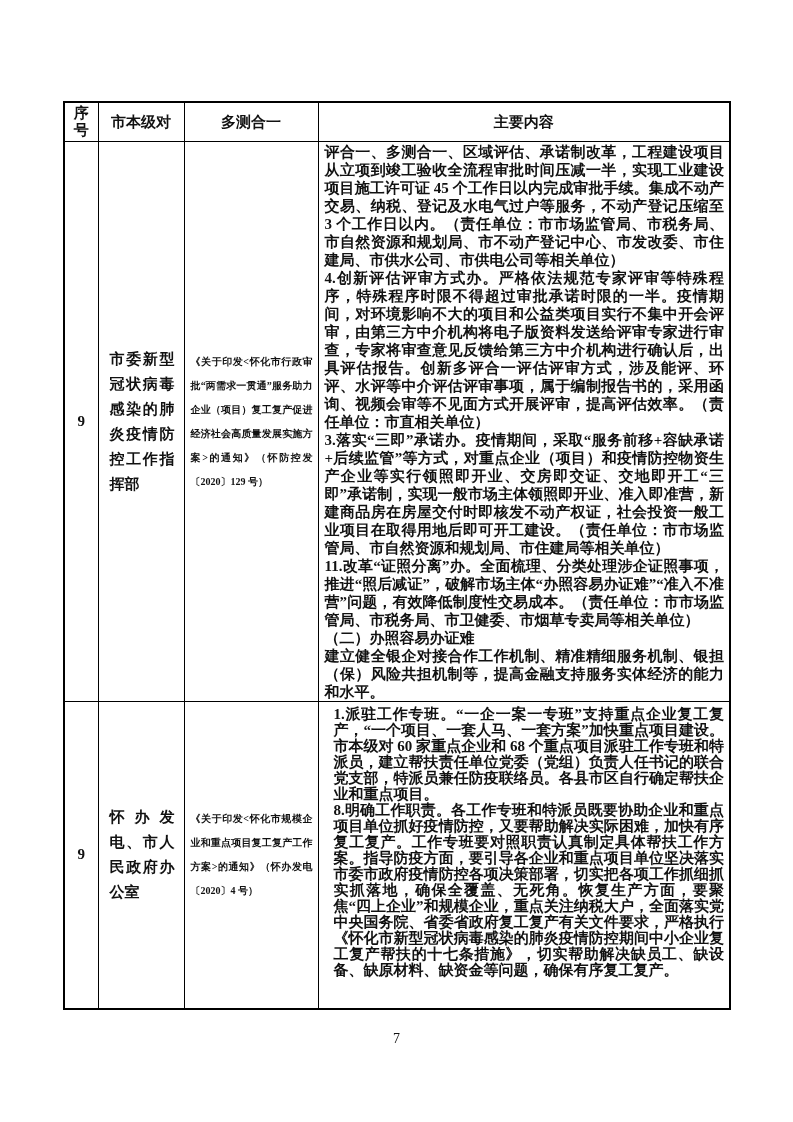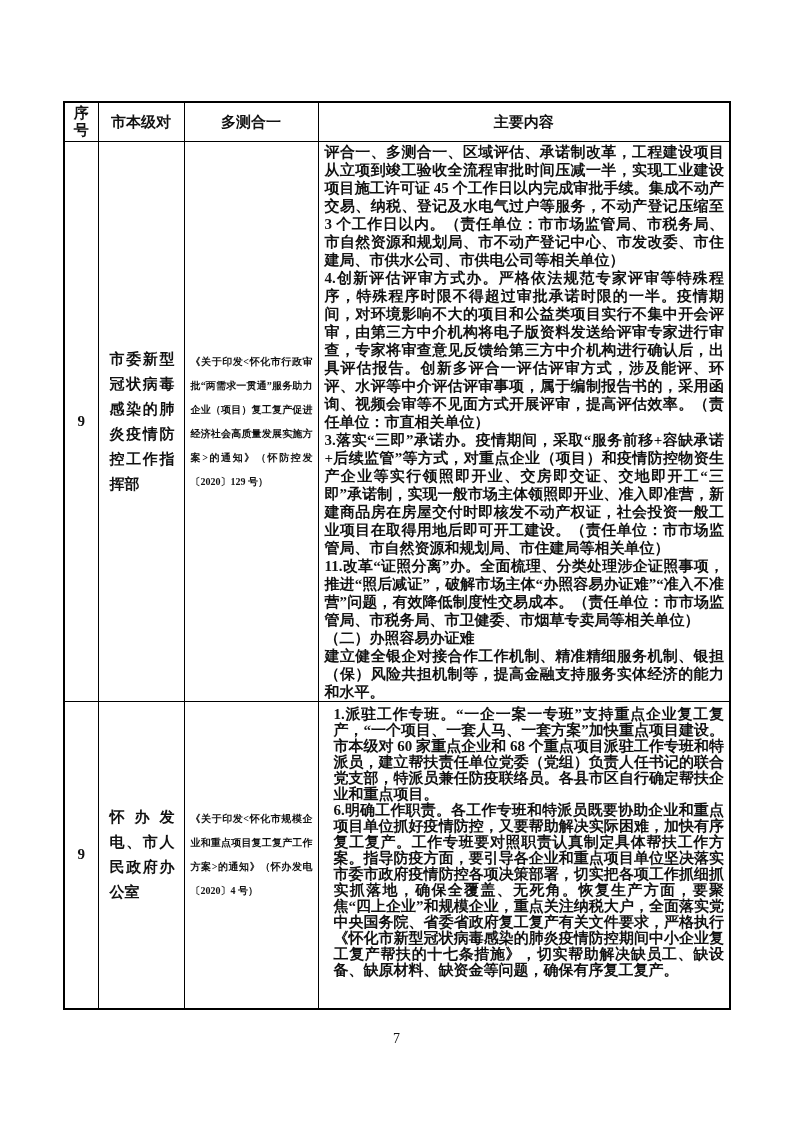--- a/index.html
+++ b/index.html
@@ -133,21 +133,21 @@
         <td class="cell-no">9</td>
         <td class="cell-agency">
           <div class="inner">怀办发电、市人民政府办公室</div>
         </td>
         <td class="cell-doc">
           <div class="inner">《关于印发&lt;怀化市规模企业和重点项目复工复产工作方案&gt;的通知》（怀办发电〔2020〕4 号）</div>
         </td>
         <td class="cell-content">
           <div class="inner">
             <p>1.派驻工作专班。“一企一案一专班”支持重点企业复工复产，“一个项目、一套人马、一套方案”加快重点项目建设。市本级对 60 家重点企业和 68 个重点项目派驻工作专班和特派员，建立帮扶责任单位党委（党组）负责人任书记的联合党支部，特派员兼任防疫联络员。各县市区自行确定帮扶企业和重点项目。</p>
-            <p>6.明确工作职责。各工作专班和特派员既要协助企业和重点项目单位抓好疫情防控，又要帮助解决实际困难，加快有序复工复产。工作专班要对照职责认真制定具体帮扶工作方案。指导防疫方面，要引导各企业和重点项目单位坚决落实市委市政府疫情防控各项决策部署，切实把各项工作抓细抓实抓落地，确保全覆盖、无死角。恢复生产方面，要聚焦“四上企业”和规模企业，重点关注纳税大户，全面落实党中央国务院、省委省政府复工复产有关文件要求，严格执行《怀化市新型冠状病毒感染的肺炎疫情防控期间中小企业复工复产帮扶的十七条措施》，切实帮助解决缺员工、缺设备、缺原材料、缺资金等问题，确保有序复工复产。</p>
+            <p>8.明确工作职责。各工作专班和特派员既要协助企业和重点项目单位抓好疫情防控，又要帮助解决实际困难，加快有序复工复产。工作专班要对照职责认真制定具体帮扶工作方案。指导防疫方面，要引导各企业和重点项目单位坚决落实市委市政府疫情防控各项决策部署，切实把各项工作抓细抓实抓落地，确保全覆盖、无死角。恢复生产方面，要聚焦“四上企业”和规模企业，重点关注纳税大户，全面落实党中央国务院、省委省政府复工复产有关文件要求，严格执行《怀化市新型冠状病毒感染的肺炎疫情防控期间中小企业复工复产帮扶的十七条措施》，切实帮助解决缺员工、缺设备、缺原材料、缺资金等问题，确保有序复工复产。</p>
           </div>
         </td>
       </tr>
     </tbody>
   </table>
 
   <div class="page-number">7</div>
 
 </div>
 

